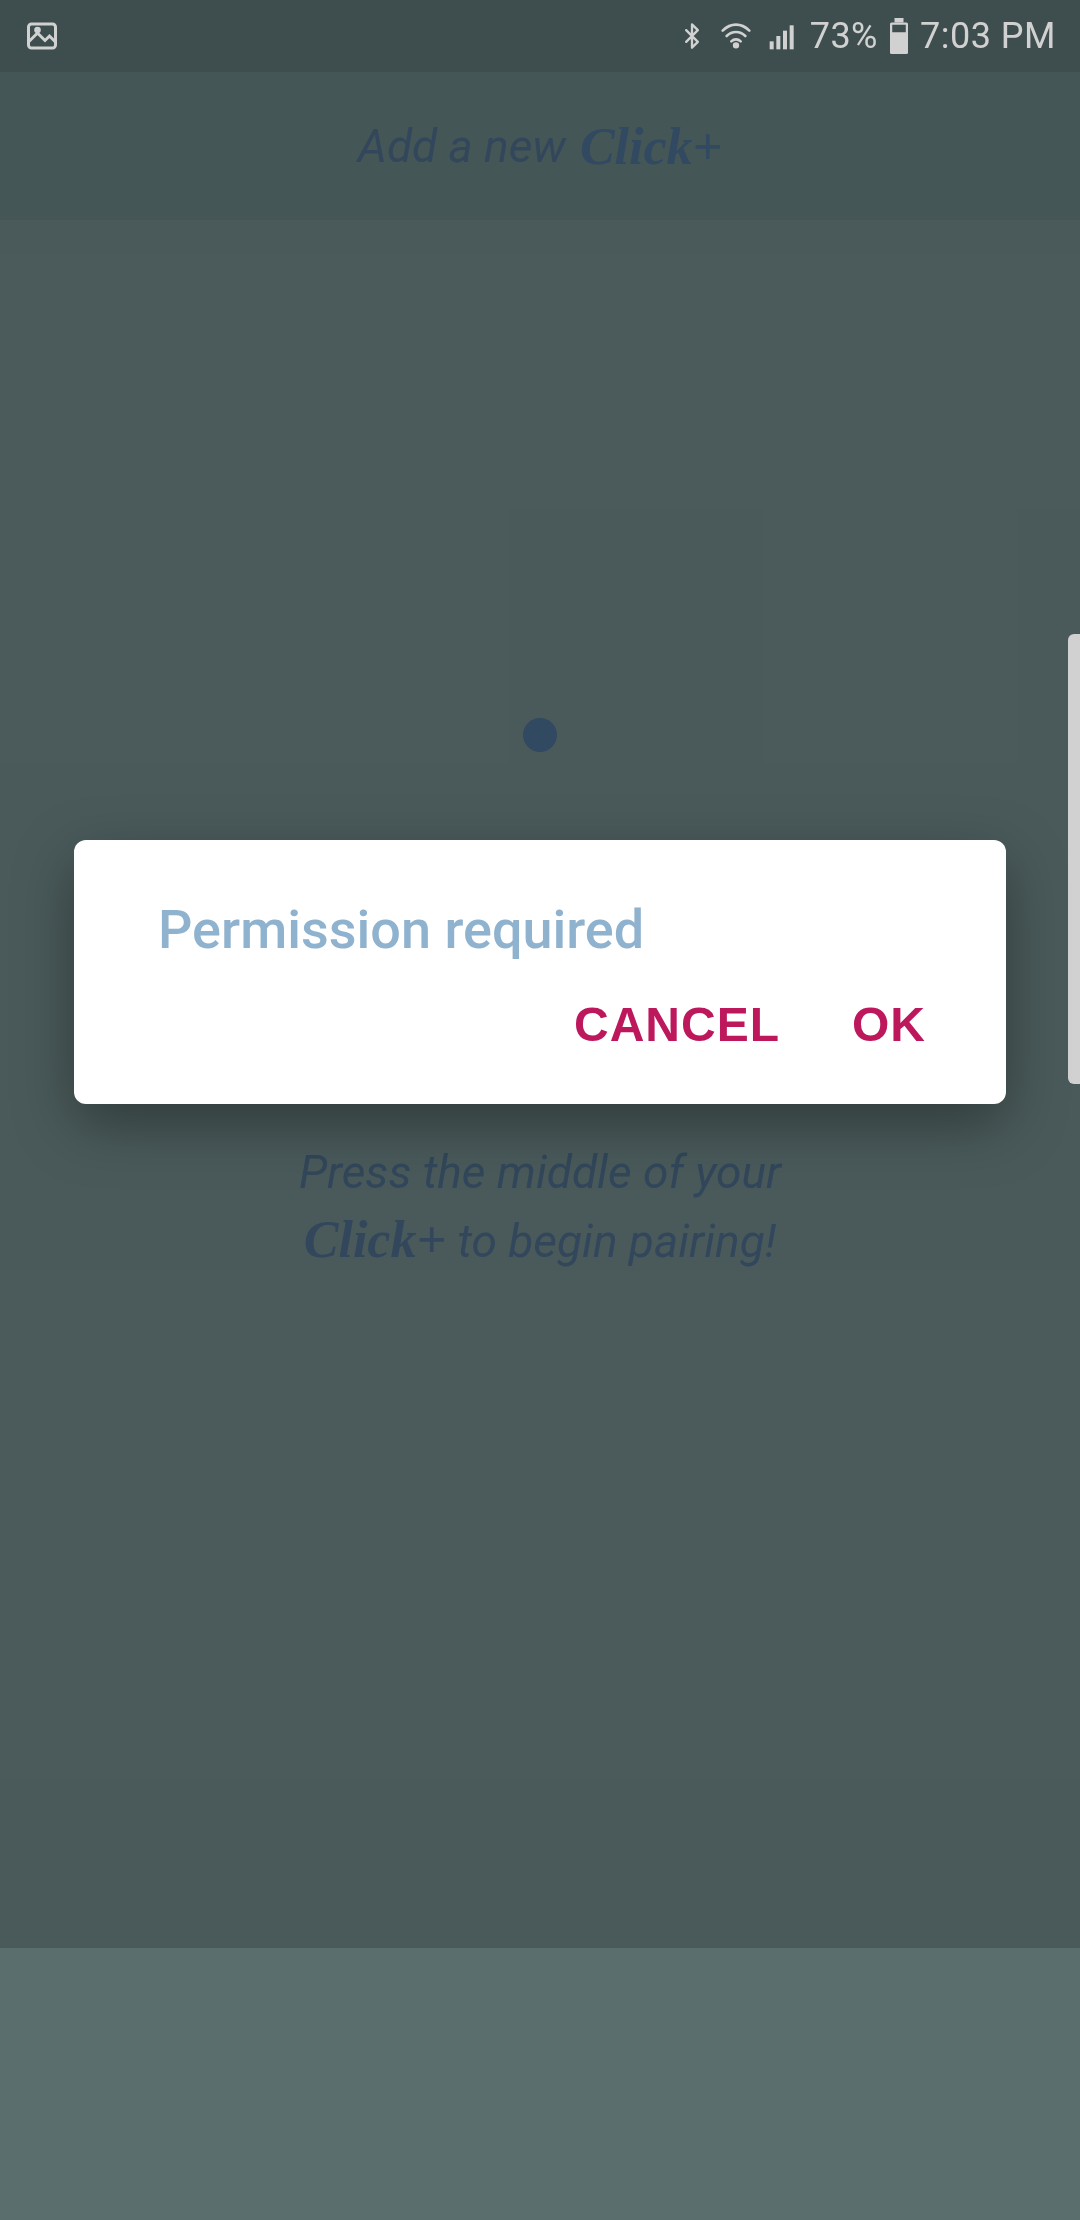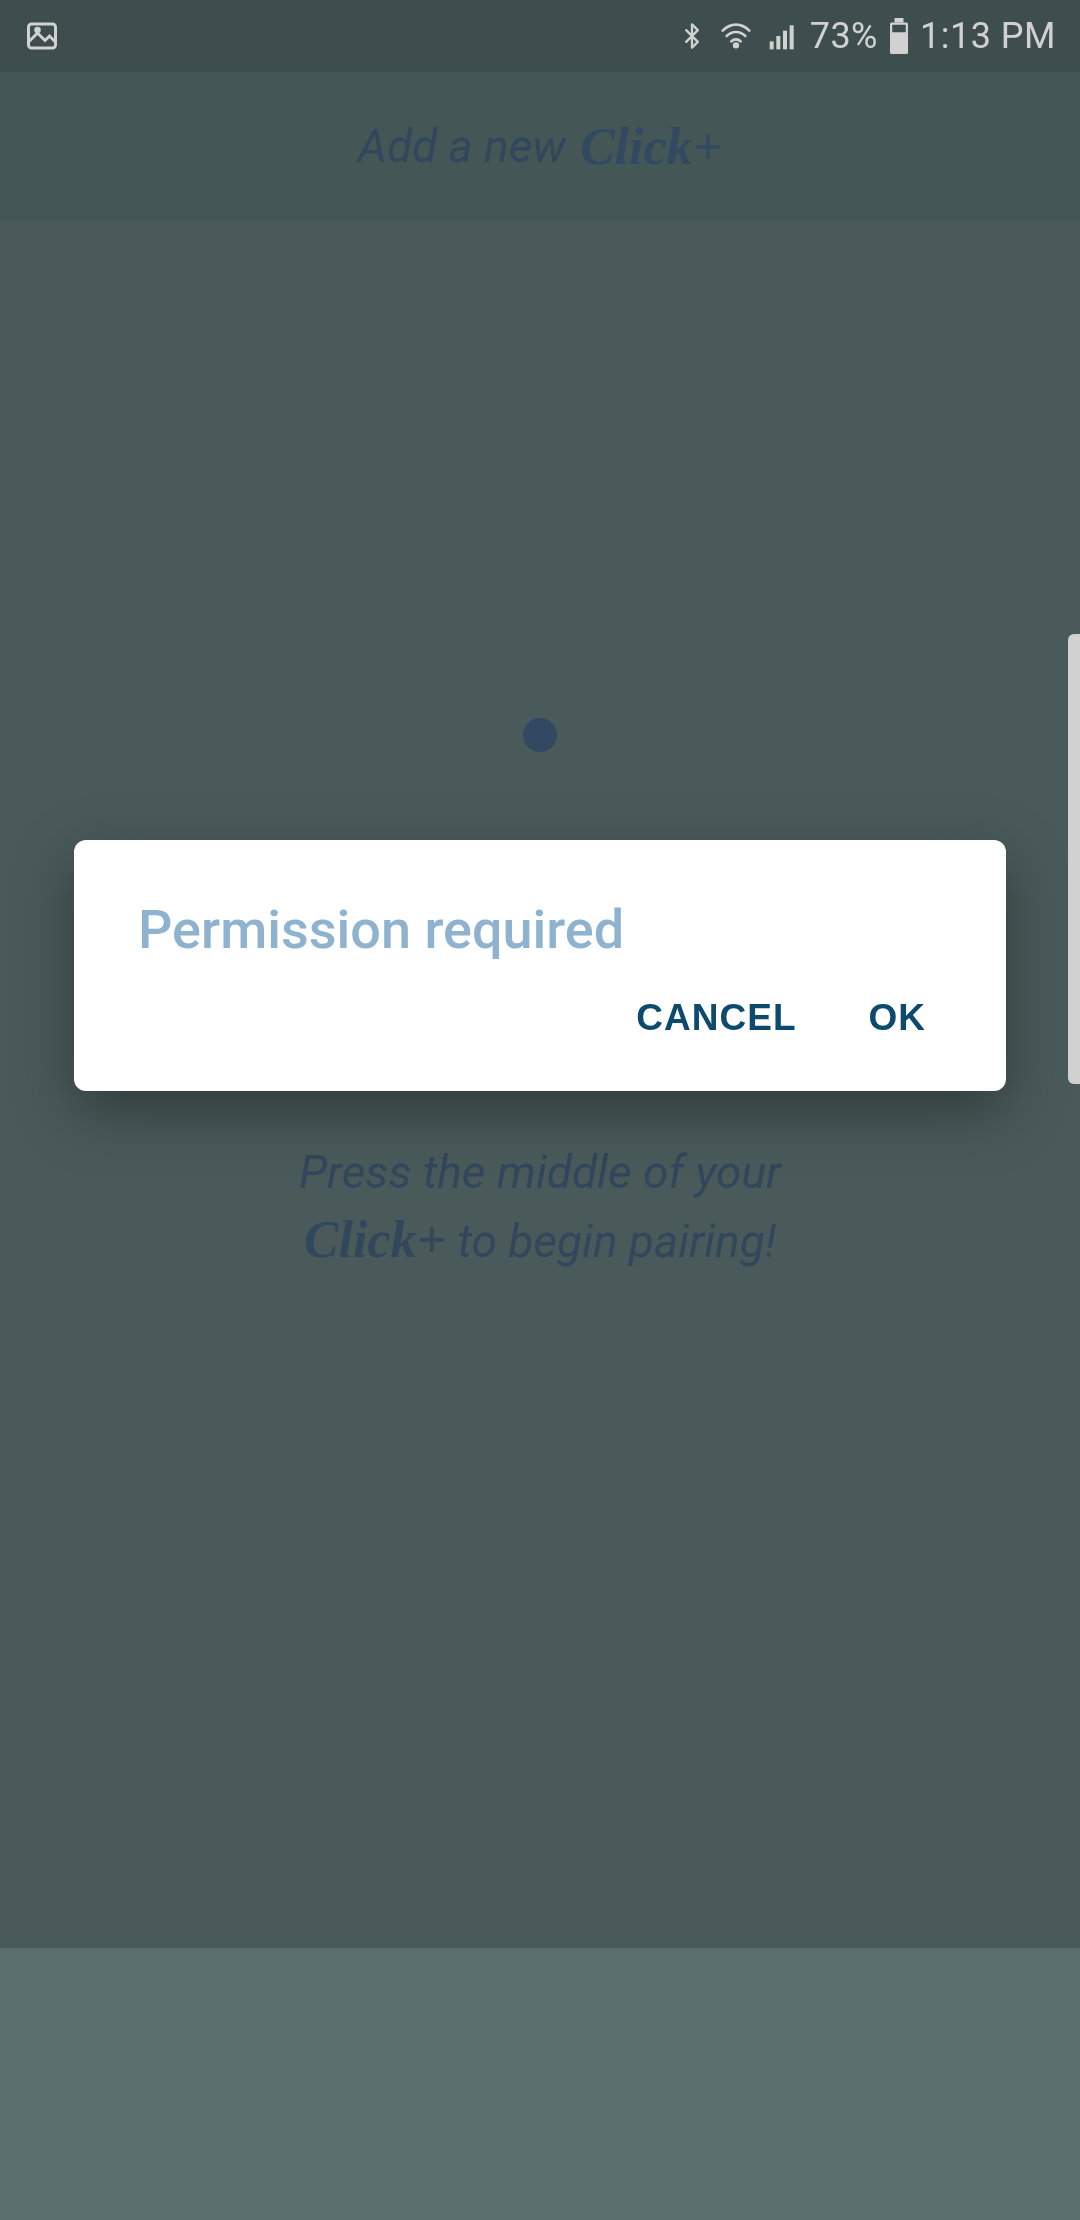--- a/index.html
+++ b/index.html
@@ -112,21 +112,21 @@
     }
 
     .dialog {
       position: absolute;
       left: 74px;
       right: 74px;
       top: 840px;
       background: #fff;
       border-radius: 12px;
       box-shadow: 0 20px 60px rgba(0,0,0,0.35);
-      padding: 58px 64px 28px 64px;
+      padding: 58px 64px 28px 84px;
     }
     .dialog-title {
       font-size: 54px;
       font-weight: 500;
       color: #8fb2cf;
       margin-bottom: 36px;
     }
     .dialog-body {
       font-size: 44px;
       line-height: 1.3;
@@ -136,24 +136,24 @@
     .dialog-actions {
       display: flex;
       justify-content: flex-end;
       gap: 72px;
       padding-right: 16px;
       padding-bottom: 24px;
     }
     .dialog-actions button {
       background: none;
       border: none;
-      font-size: 37px;
+      font-size: 48px;
       font-weight: 600;
       letter-spacing: 1px;
-      color: #0c4a6e;
+      color: #be185d;
       cursor: pointer;
     }
 
     
     .nav-bar {
       height: 148px;
       background: #fafafa;
       display: grid;
       grid-template-columns: 90px 1fr 1fr 1fr;
       align-items: center;
@@ -215,21 +215,21 @@
         </svg>
       </span>
       <span class="txt">73%</span>
       <span>
         <svg class="icon-svg" width="22" height="36" viewBox="0 0 14 24" fill="#fff">
           <rect x="4" y="0" width="6" height="3"></rect>
           <rect x="1" y="3" width="12" height="21" rx="1"></rect>
           <rect x="2.5" y="4.5" width="9" height="5" fill="#4c5f5f"></rect>
         </svg>
       </span>
-      <span class="txt">1:13 PM</span>
+      <span class="txt">7:03 PM</span>
     </div>
   </div>
 
   <div class="app-header">
     <span class="add-text">Add a new</span>
     <span class="brand">Click+</span>
   </div>
 
   <div class="main">
 

